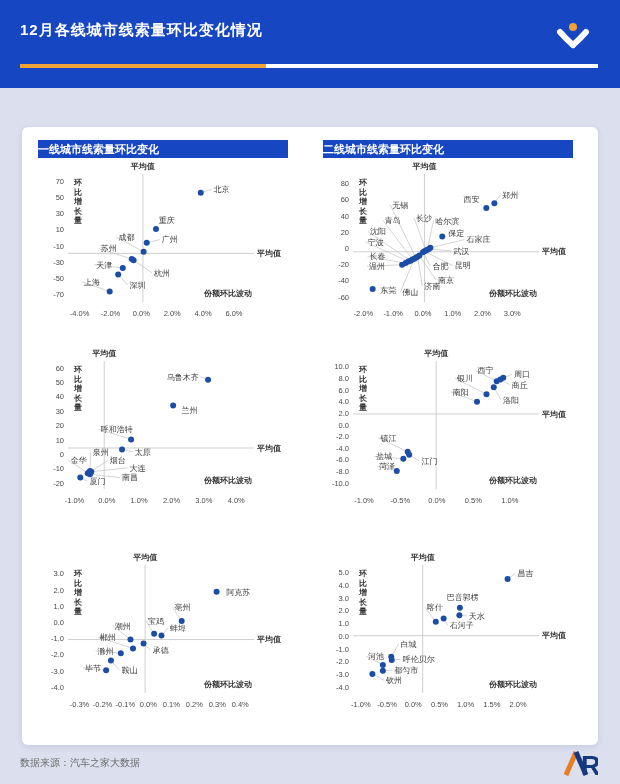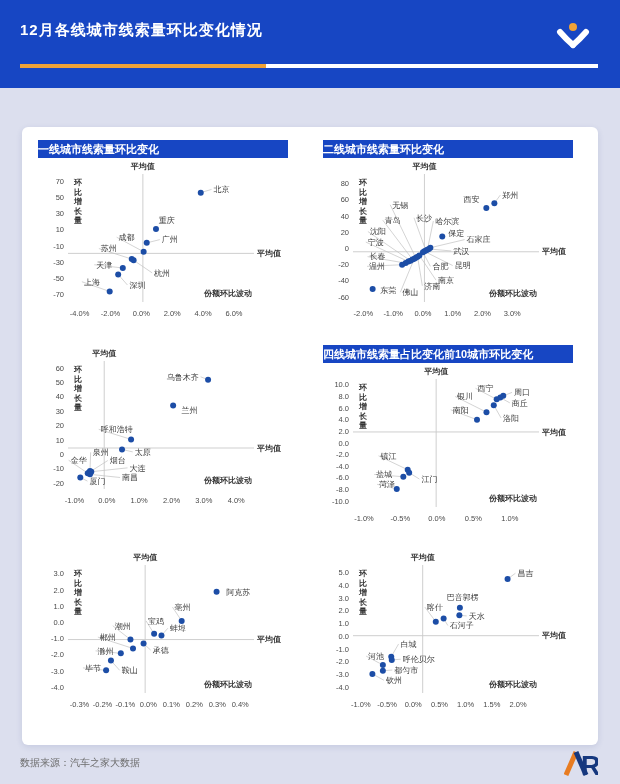--- a/index.html
+++ b/index.html
@@ -239,21 +239,20 @@
         <text x="96.69565217391305" y="109.69438202247191" text-anchor="start" class="pl">太原</text>
         <text x="54.643478260869564" y="110.1258426966292" text-anchor="start" class="pl">泉州</text>
         <text x="71.78782608695653" y="118.32359550561797" text-anchor="start" class="pl">烟台</text>
         <text x="32.64695652173913" y="118.03595505617977" text-anchor="start" class="pl">金华</text>
         <text x="91.51999999999998" y="125.65842696629213" text-anchor="start" class="pl">大连</text>
         <text x="84.07999999999998" y="135.29438202247192" text-anchor="start" class="pl">南昌</text>
         <text x="51.40869565217391" y="138.88988764044944" text-anchor="start" class="pl">厦门</text>
       </svg>
   </figure>
   <figure class="chart c3">
-    <div class="chart-title">四线城市线索量占比变化前10城市环比变化</div>
     <svg class="plot" viewBox="0 0 250 172" width="250" height="172">
         <line x1="113.15294117647058" y1="16" x2="113.15294117647058" y2="144" stroke="#c9c9c9" stroke-width="0.9"></line>
         <line x1="30" y1="68.94545454545454" x2="216" y2="68.94545454545454" stroke="#c9c9c9" stroke-width="0.9"></line>
         <text x="113.15294117647058" y="11" text-anchor="middle" class="axisl">平均值</text>
         <text x="219" y="71.54545454545453" text-anchor="start" class="axisl">平均值</text>
         <text x="26" y="24.31818181818182" text-anchor="end" class="tick">10.0</text>
         <text x="26" y="35.95454545454545" text-anchor="end" class="tick">8.0</text>
         <text x="26" y="47.59090909090909" text-anchor="end" class="tick">6.0</text>
         <text x="26" y="59.22727272727273" text-anchor="end" class="tick">4.0</text>
         <text x="26" y="70.86363636363637" text-anchor="end" class="tick">2.0</text>

